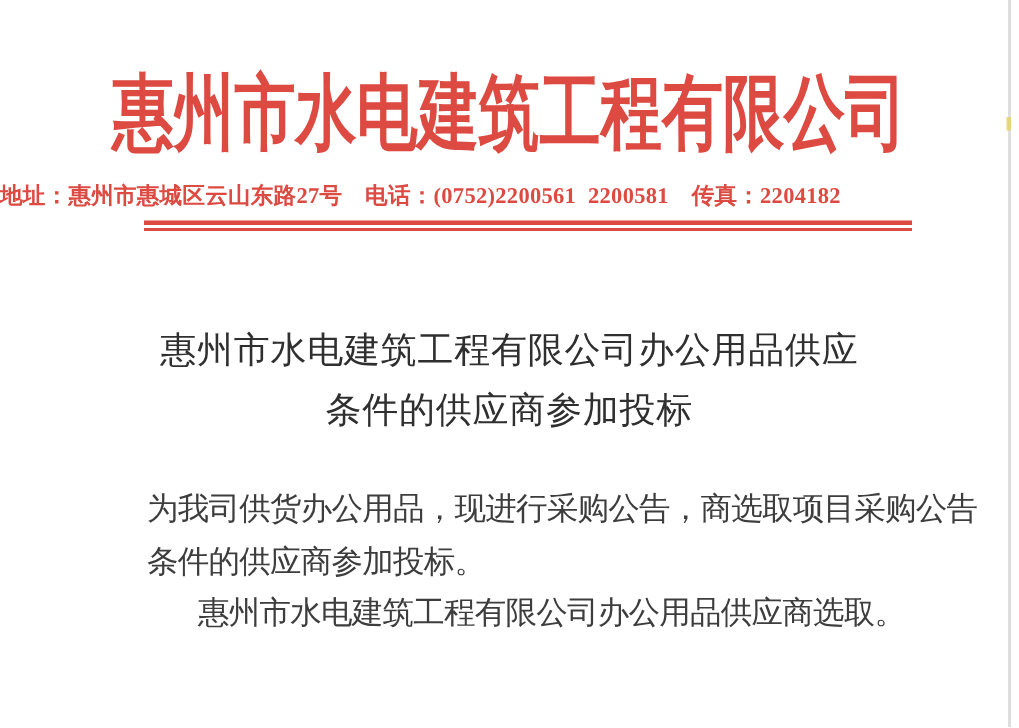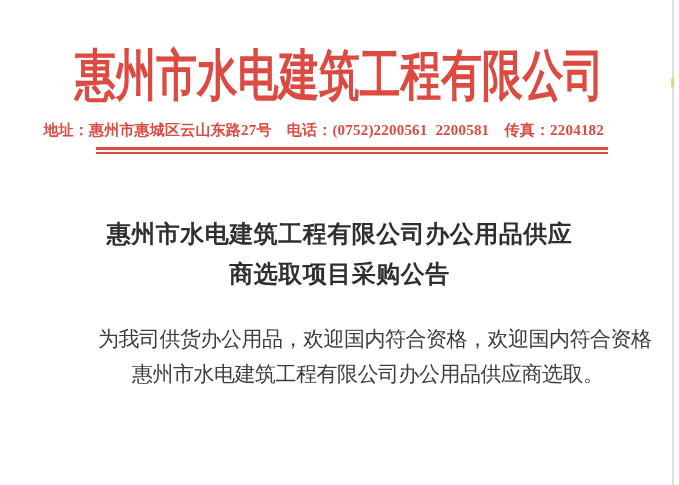--- a/index.html
+++ b/index.html
@@ -18,41 +18,41 @@
   .company-name {
     font-size:55px; font-weight:bold;
     color:var(--accent, #dc4a41);
     white-space:nowrap;
     transform:scaleX(0.74);
     transform-origin:50% 50%;
   }
   .contact-line {
     position:absolute; top:121px; left:0;
     width:604px;
-    text-align:right;
+    text-align:left;
     font-size:15px; font-weight:bold;
     color:var(--accent, #dc4a41);
     white-space:pre;
     letter-spacing:0.2px;
   }
   .rule-thick {
     position:absolute; top:147px; left:96px;
     width:512px; height:3px;
     background:var(--accent, #dc4a41);
   }
   .rule-thin {
     position:absolute; top:152px; left:96px;
     width:512px; height:2px;
     background:var(--accent, #dc4a41);
   }
   .doc-title {
     position:absolute; top:214px; left:0;
     width:679px;
     text-align:center;
-    font-size:24px; font-weight:bold;
+    font-size:24px; font-weight:normal;
     line-height:40px;
     letter-spacing:0.5px;
     color:var(--title-ink, #2f2f2f);
   }
   .doc-body {
     position:absolute; top:322px; left:98px;
     width:560px;
     font-size:21px;
     line-height:34.5px;
     letter-spacing:-0.5px;
@@ -80,24 +80,25 @@
     <div class="company-name">惠州市水电建筑工程有限公司</div>
   </div>
 
   <div class="contact-line">地址：惠州市惠城区云山东路27号　电话：(0752)2200561  2200581　传真：2204182</div>
 
   <div class="rule-thick"></div>
   <div class="rule-thin"></div>
 
   <div class="doc-title">
     <div>惠州市水电建筑工程有限公司办公用品供应</div>
-    <div>商选取项目采购公告</div>
+    <div>条件的供应商参加投标</div>
   </div>
 
   <div class="doc-body">
-    <div>为我司供货办公用品，欢迎国内符合资格，欢迎国内符合资格</div>
+    <div>为我司供货办公用品，现进行采购公告，商选取项目采购公告</div>
+    <div>条件的供应商参加投标。</div>
     <div class="indent">惠州市水电建筑工程有限公司办公用品供应商选取。</div>
   </div>
 
   <div class="edge-line"></div>
   <div class="edge-mark"></div>
 
 </div>
 
 </body></html>

